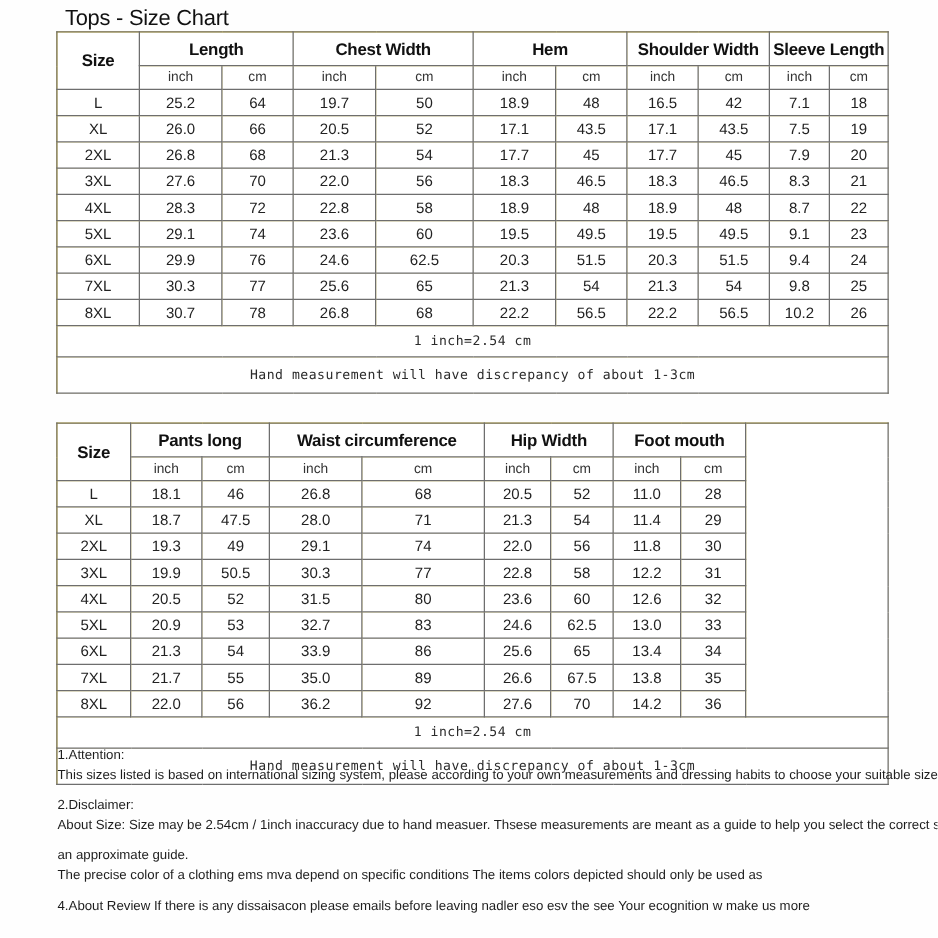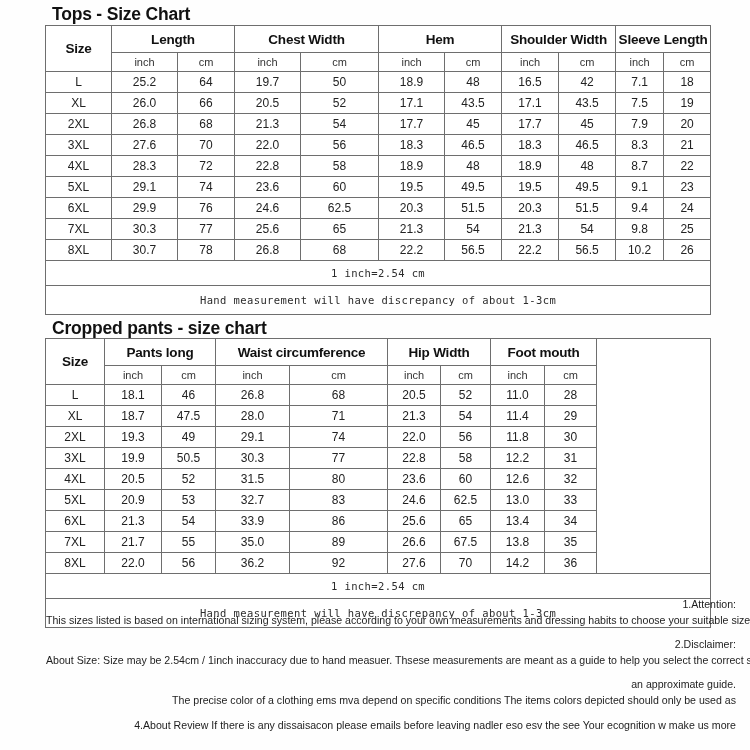--- a/index.html
+++ b/index.html
@@ -18,21 +18,21 @@
   .page {
     position: relative;
     width: 750px;
     height: 750px;
     background: #fefefe;
   }
 
   
   .chart-title {
     font-family: "Liberation Sans", sans-serif;
-    font-weight: bold;
+    font-weight: normal;
     font-size: 17.5px;
     color: #111111;
     letter-spacing: -0.2px;
   }
   #tops-title {
     position: absolute;
     left: 52px;
     top: 4px;
   }
   #pants-title {
@@ -110,21 +110,20 @@
     margin-bottom: 9px;
   }
   .note-block:last-child { margin-bottom: 0; }
   .note-heading,
   .note-line {
     font-family: "Liberation Sans", sans-serif;
     font-size: 10.6px;
     line-height: 15.6px;
     color: #1d1d1d;
     white-space: nowrap;
-    text-align: right;
   }
 </style>
 </head>
 <body>
 
 <div class="page">
 
   <div class="chart-title" id="tops-title">Tops - Size Chart</div>
 
   <table class="size-table" id="tops-table">
@@ -283,21 +282,20 @@
 
       <tr class="note-row">
         <td class="note-conv" colspan="11">1 inch=2.54 cm</td>
       </tr>
       <tr class="note-row">
         <td class="note-hand" colspan="11">Hand measurement will have discrepancy of about 1-3cm</td>
       </tr>
     </tbody>
   </table>
 
-  <div class="chart-title" id="pants-title">Cropped pants - size chart</div>
 
   <table class="size-table" id="pants-table">
     <colgroup>
       <col style="width:59px">
         <col style="width:57px">
         <col style="width:54px">
       <col style="width:74px">
         <col style="width:98px">
         <col style="width:53px">
       <col style="width:50px">

